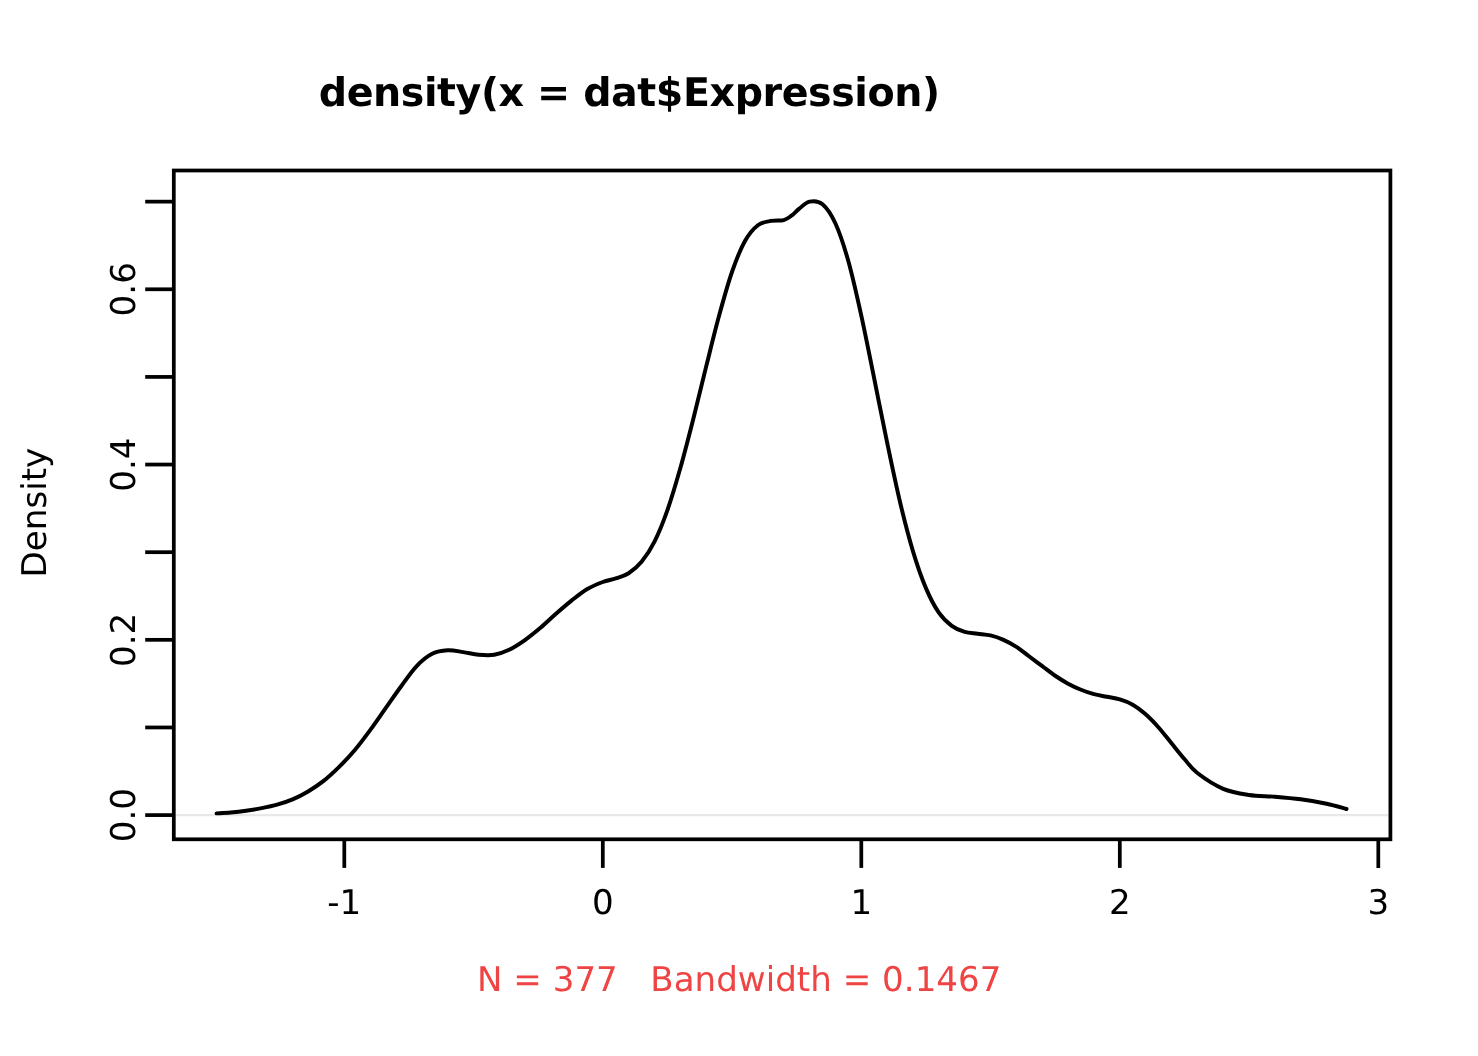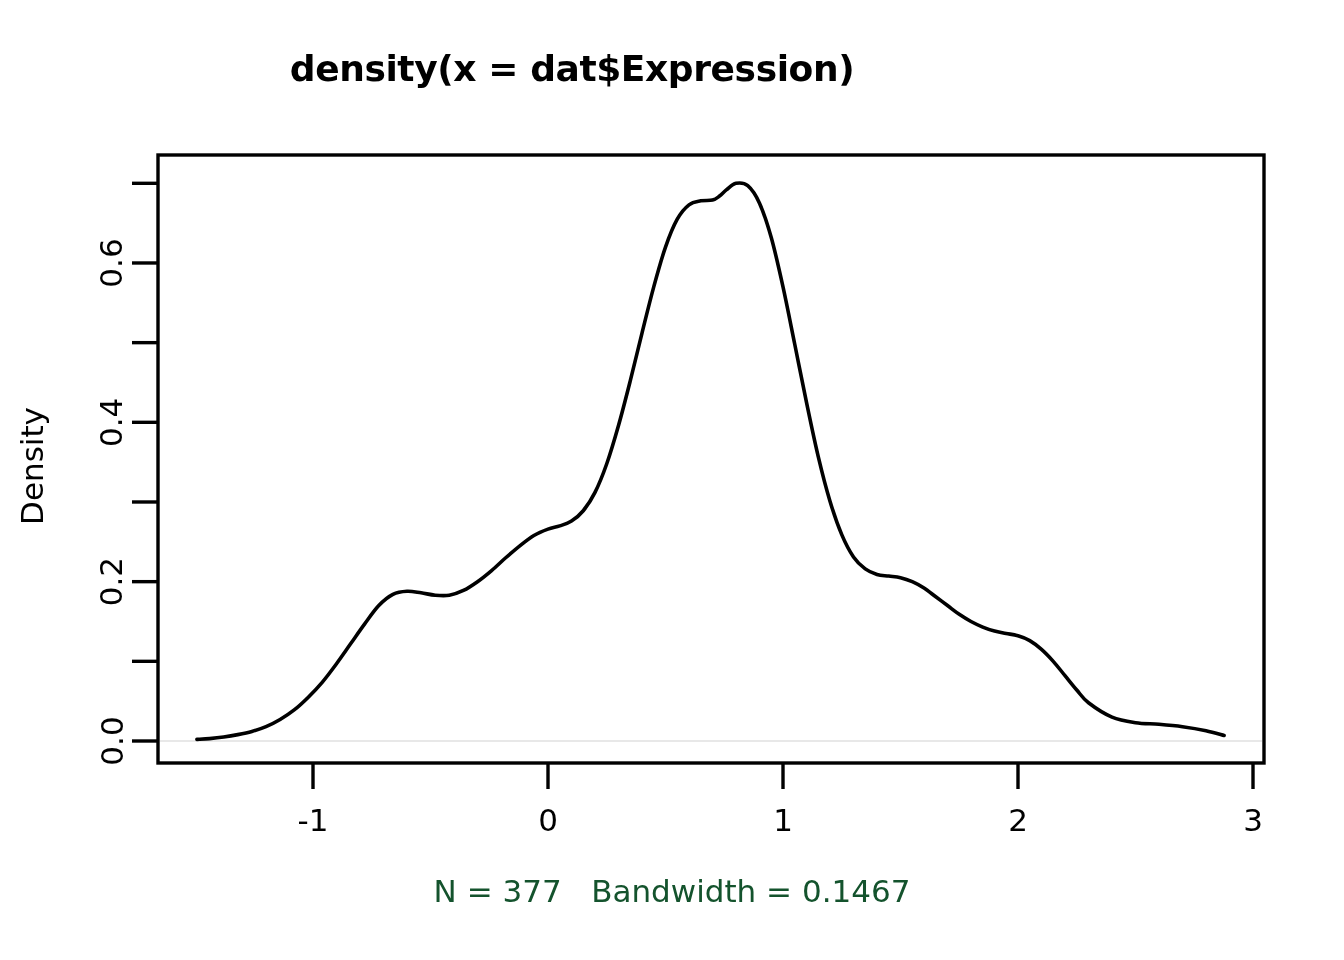--- a/index.html
+++ b/index.html
@@ -11,38 +11,38 @@
     position: relative;
     width: 1344px;
     height: 960px;
     background: #ffffff;
     font-family: "DejaVu Sans", sans-serif;
     overflow: hidden;
   }
   #plot-title {
     position: absolute;
     left: 0;
-    top: 48px;
+    top: 64px;
     width: 1144px;
     text-align: center;
     font-family: "DejaVu Sans", sans-serif;
     font-weight: bold;
     font-size: 36px;
     color: #000000;
     letter-spacing: -0.4px;
     white-space: pre;
   }
   #xlab {
     position: absolute;
     left: 0;
     top: 873px;
     width: 1344px;
     text-align: center;
     font-size: 31px;
-    color: #14532d;
+    color: #ef4444;
     white-space: pre;
   }
   #ylab {
     position: absolute;
     left: 0;
     top: 0;
     width: 1344px;
     height: 960px;
     pointer-events: none;
   }

